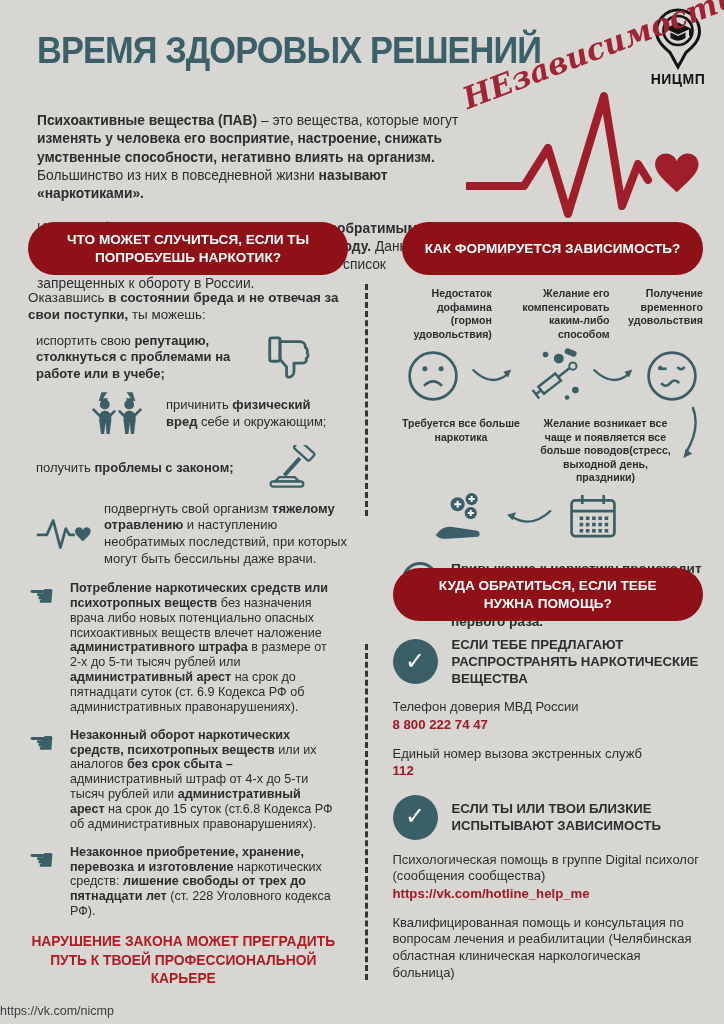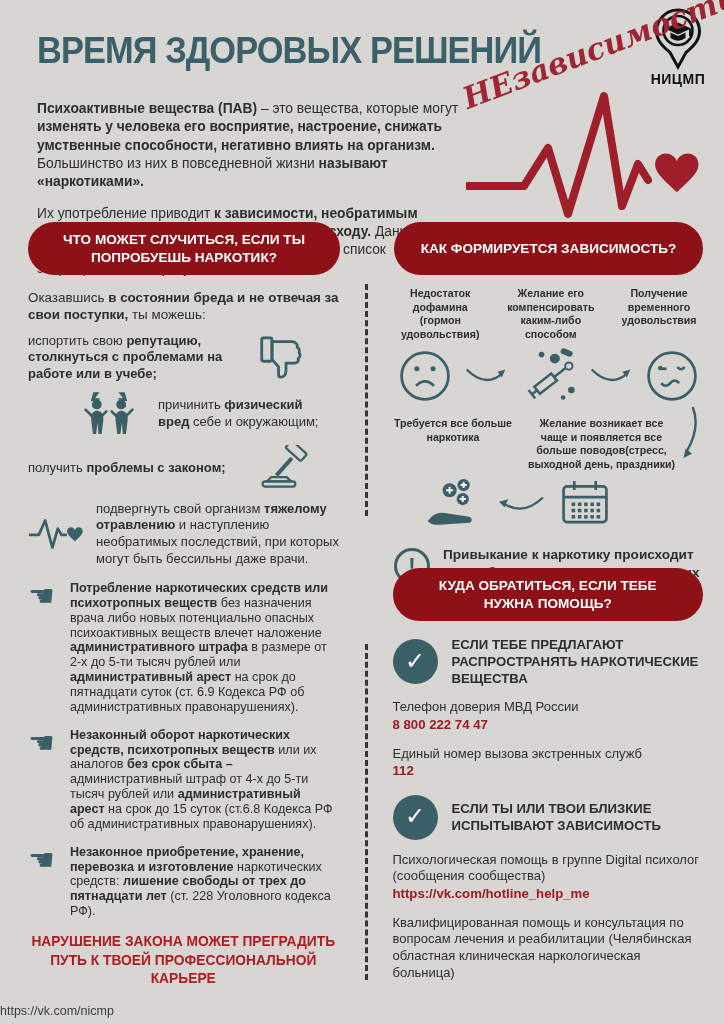--- a/index.html
+++ b/index.html
@@ -29,21 +29,21 @@
   .title{
     position:absolute;left:37px;top:30px;
     font-size:37px;font-weight:700;color:var(--title);
     letter-spacing:-1px;white-space:nowrap;
     transform:scaleX(.93);transform-origin:left center;
   }
   .logo{position:absolute;right:6px;top:8px;width:80px;text-align:center;color:#121212;}
   .logo svg{display:block;margin:0 auto;}
   .logo-text{font-weight:700;font-size:14px;letter-spacing:.5px;margin-top:1px;}
   .intro{position:absolute;left:37px;top:96px;width:422px;font-size:13.8px;line-height:1.33;}
-  .intro p{margin:4px 0 13px;}
+  .intro p{margin:16px 0 13px;}
   .hero{position:absolute;right:14px;top:36px;width:248px;height:180px;}
   .script{
     position:absolute;left:2px;top:46px;
     font-family:"DejaVu Serif",serif;font-style:italic;font-weight:700;
     font-size:30px;color:#a02433;white-space:nowrap;
     transform:rotate(-21deg);transform-origin:left center;
   }
   .hero-svg{position:absolute;left:4px;top:42px;}
 
   
@@ -56,32 +56,32 @@
   .sec{position:relative;}
   .banner{
     background:var(--banner);color:#fff;
     min-height:53px;border-radius:28px;
     display:flex;align-items:center;justify-content:center;text-align:center;
     font-weight:700;font-size:13.6px;line-height:1.3;padding:7px 22px;
   }
 
   
   .s1-lead{margin:14px 0 4px;font-size:13.4px;line-height:1.3;}
-  .s1-item{display:flex;align-items:center;margin-top:9px;}
+  .s1-item{display:flex;align-items:center;margin-top:9px;margin-left:8px;}
   .s1-item .txt{font-size:13px;line-height:1.28;}
   .t-w{width:216px;}
   .thumb-ic{margin:0 26px 0 14px;flex:none;}
   .people-ic{margin:0 16px 0 48px;flex:none;}
   .t2{width:176px;}
   .gavel-ic{margin-left:34px;flex:none;}
   .beat-ic{margin-right:12px;flex:none;}
 
   
   .s2-labels1{display:grid;grid-template-columns:1fr 1.22fr .95fr;gap:12px 8px;
-    margin-top:12px;font-size:10.6px;font-weight:700;text-align:center;line-height:1.28;}
+    margin-top:12px;font-size:10.6px;font-weight:700;text-align:right;line-height:1.28;}
   .s2-icons1{display:flex;align-items:center;justify-content:space-between;margin-top:6px;padding:0 4px;}
   .s2-labels2{display:grid;grid-template-columns:118px 1fr;gap:10px 14px;margin-top:12px;
     font-size:10.6px;font-weight:700;text-align:center;line-height:1.28;padding-right:26px;}
   .s2-icons2{display:flex;align-items:center;gap:14px;margin-top:6px;padding-left:32px;}
   .down-arrow{position:absolute;right:2px;top:182px;}
   .s2-warning{display:flex;gap:13px;align-items:flex-start;margin-top:18px;font-weight:700;font-size:13.6px;line-height:1.3;}
   .excl{
     width:36px;height:36px;border:3.5px solid var(--teal);border-radius:50%;
     color:var(--teal);display:flex;align-items:center;justify-content:center;
     font-size:22px;font-weight:700;flex:none;margin-top:2px;

